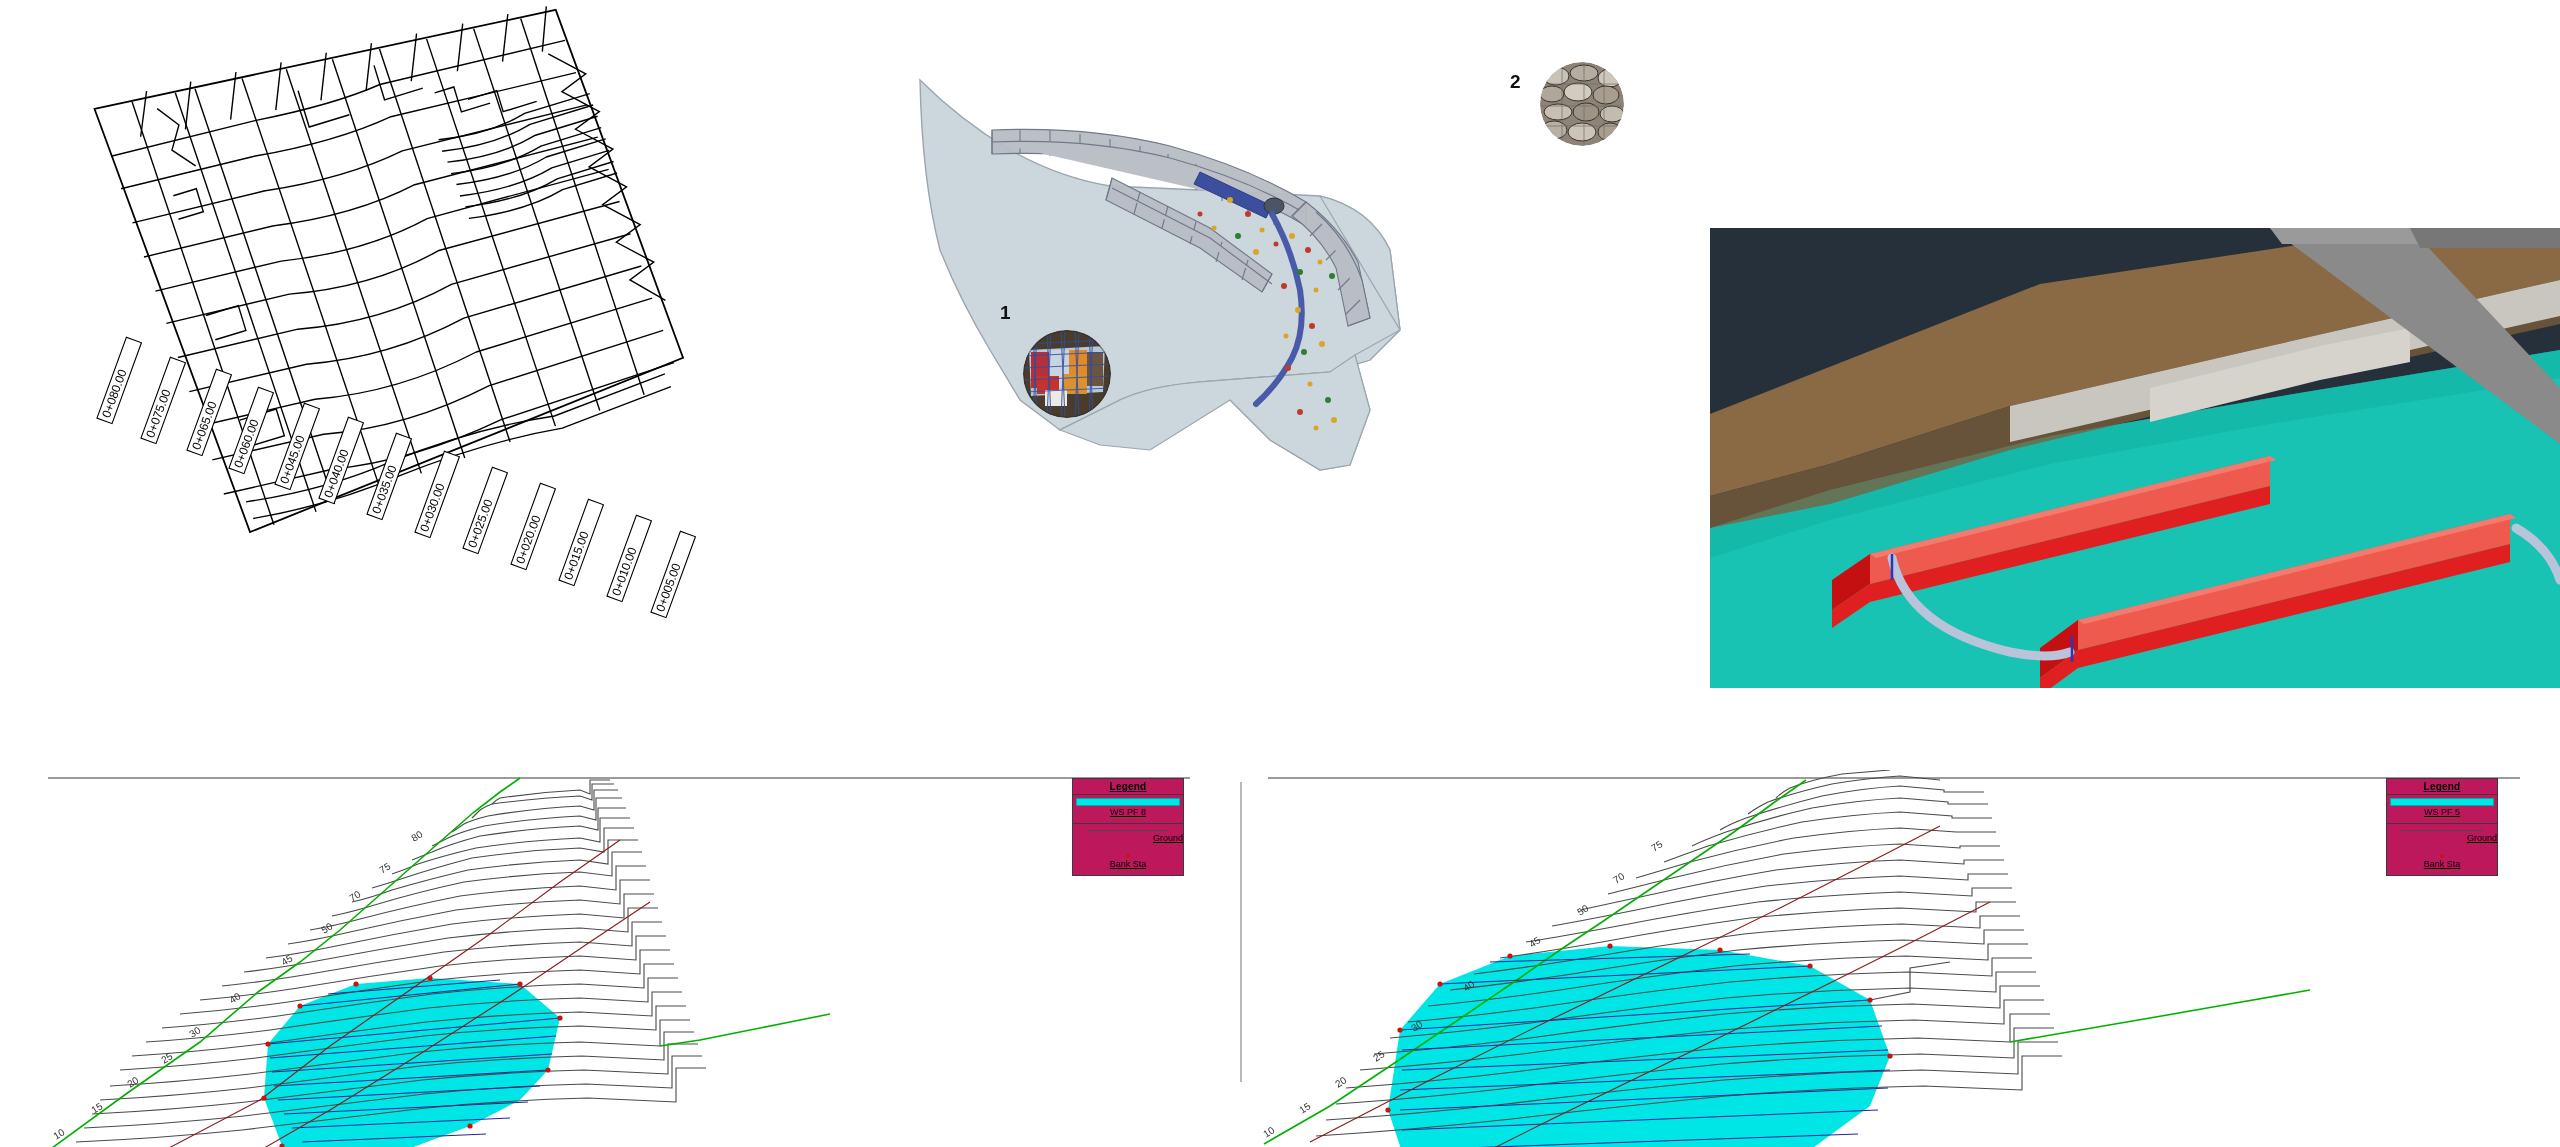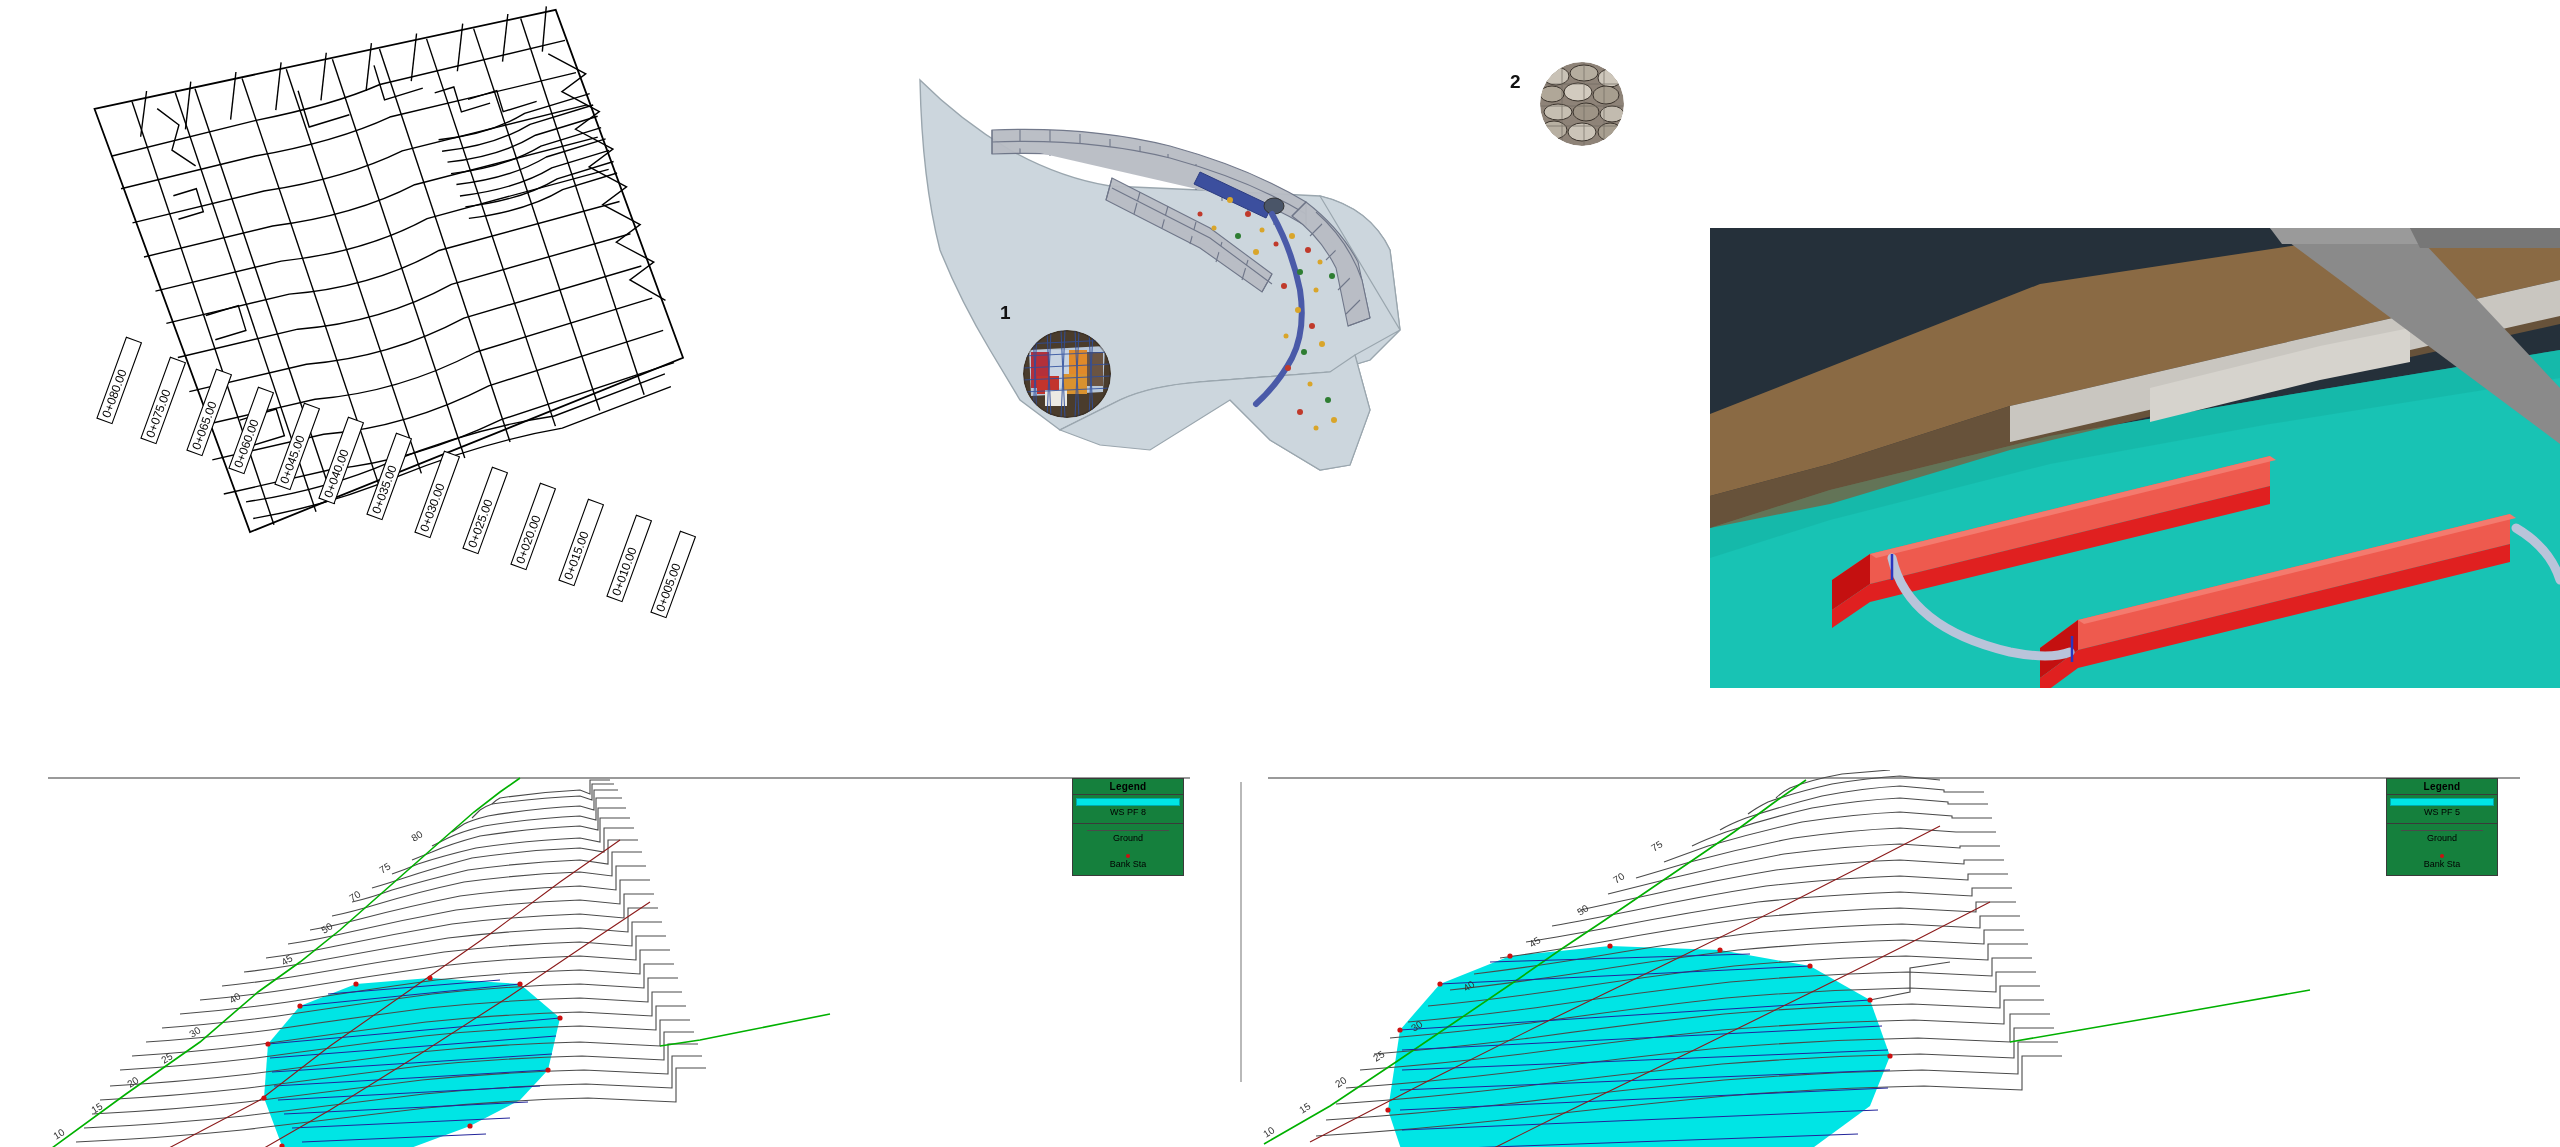--- a/index.html
+++ b/index.html
@@ -30,31 +30,31 @@
 
   
   #xs-left{left:0;top:770px;width:1235px;height:377px;}
   #xs-right{left:1250px;top:770px;width:1310px;height:377px;}
   .xs-vdiv{position:absolute;left:1240px;top:782px;width:2px;
            height:300px;background:#b9b9b9;}
 
   .xs-svg{position:absolute;left:0;top:0;}
 
   
-  .legend{position:absolute;background:#15803d;border:1px solid #3a3a3a;
-          width:110px;font-size:9px;text-align:center;}
+  .legend{position:absolute;background:#be185d;border:1px solid #3a3a3a;
+          width:110px;font-size:9px;text-align:center;text-decoration:underline;}
   .legend-title{font-weight:bold;font-size:10px;padding:2px 0 2px;
                 border-bottom:1px solid #3a3a3a;letter-spacing:.2px;}
   .legend-row{padding:1px 0 3px;}
   .legend-swatch{height:6px;margin:2px 3px 1px;background:#00e5e5;
                  border:1px solid #0aa;}
   .legend-line{height:1px;background:#4a4a4a;margin:5px 14px 2px;}
   .legend-dot{width:4px;height:4px;border-radius:50%;background:#cc1111;
               margin:4px auto 1px;}
-  .legend-sep{border-top:1px solid #3a3a3a;}
+  .legend-sep{border-top:1px solid #3a3a3a;text-align:right;}
   .legend-label{line-height:11px;padding-bottom:2px;}
 </style>
 </head>
 <body>
 
 <div class="panel" id="cad-plan">
   <svg width="900" height="770">
     <g fill="none" stroke="#000" stroke-width="1.4" transform="rotate(-17 420 250)">
 
       <path d="M150 20 L620 60 L640 430 L175 470 Z" stroke-width="1.8"></path>

